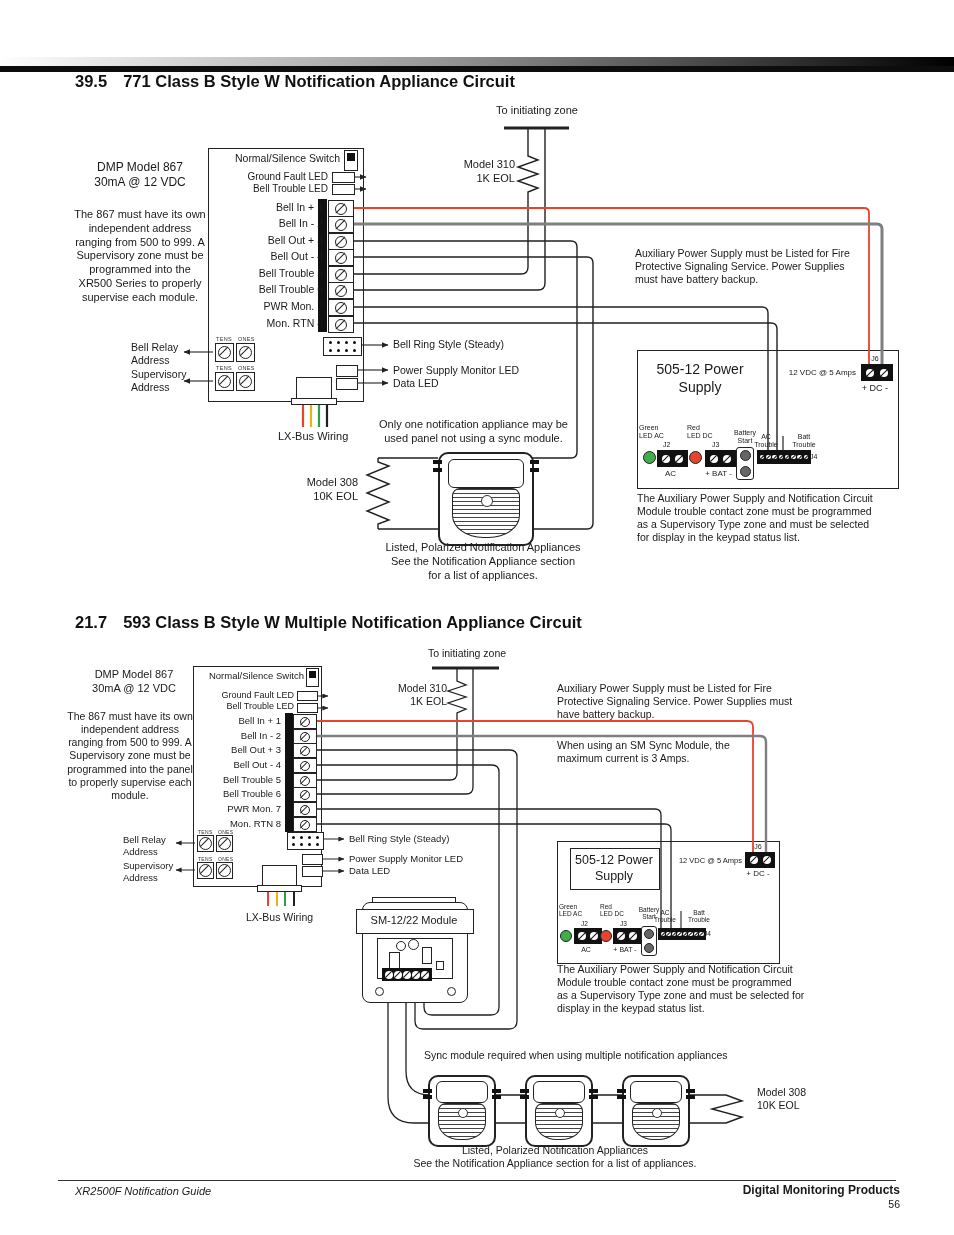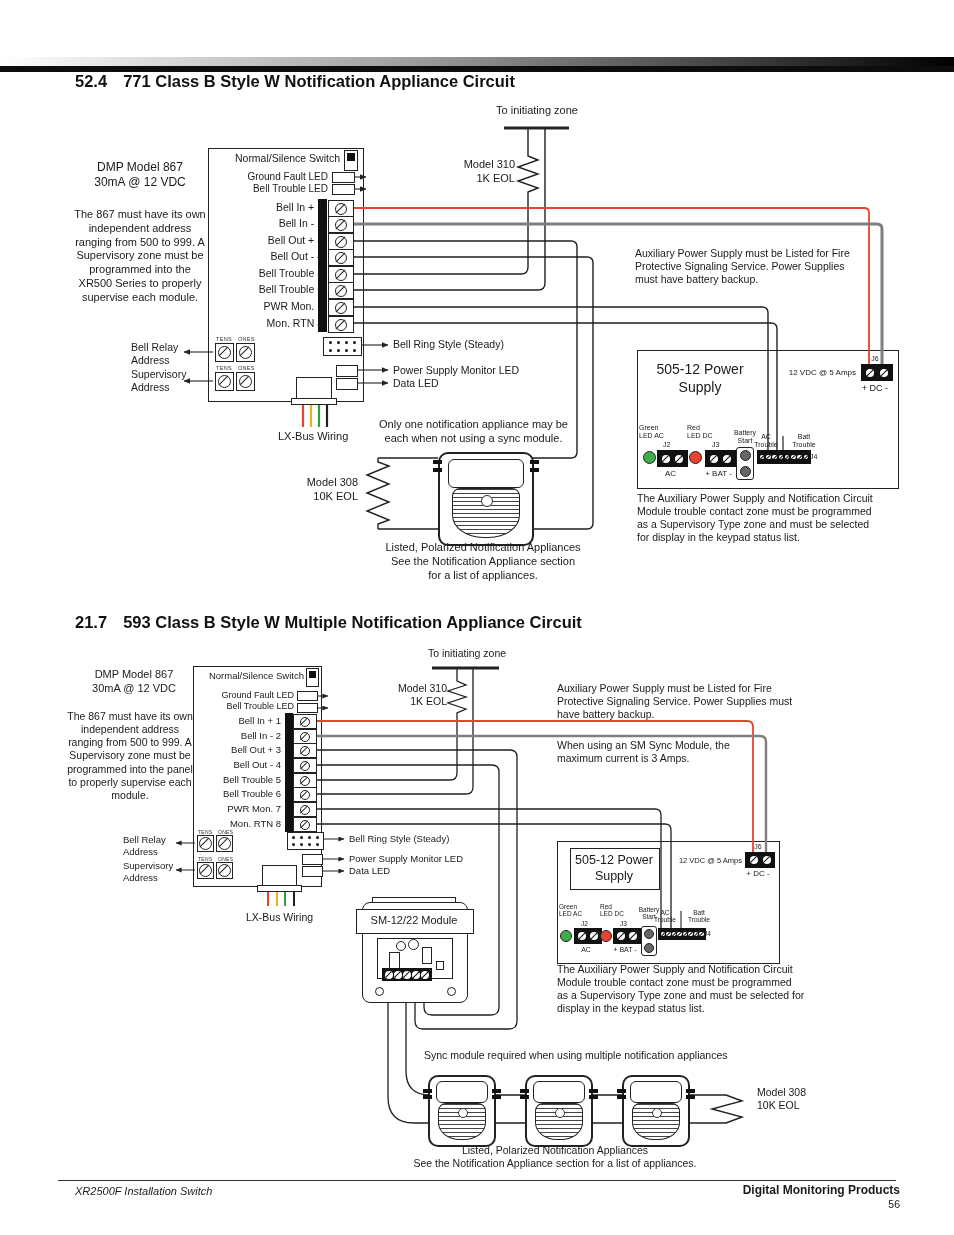--- a/index.html
+++ b/index.html
@@ -77,21 +77,21 @@
 </style>
 </head>
 <body>
 
 <div id="page">
 
   <div class="gradbar"></div>
   <div class="blackbar"></div>
 
   <div class="sec-title" style="top:72px;">
-    <span>52.4</span><span class="gap">771 Class B Style W Notification Appliance Circuit</span>
+    <span>39.5</span><span class="gap">771 Class B Style W Notification Appliance Circuit</span>
   </div>
   <div class="sec-title" style="top:613px;">
     <span>21.7</span><span class="gap">593 Class B Style W Multiple Notification Appliance Circuit</span>
   </div>
 
   <svg class="wires" width="954" height="1235" viewBox="0 0 954 1235">
     <defs>
       <marker id="ar" markerWidth="8" markerHeight="7" refX="5.6" refY="2.5" orient="auto">
         <path d="M0,0 L6,2.5 L0,5 z" fill="#222"></path>
       </marker>
@@ -299,21 +299,21 @@
       <i></i>
       <i></i>
       <i></i>
       <i></i>
       <i></i>
     </div>
   <div class="lbl tiny under" style="left:810px;top:453px;">J4</div>
 
   <div class="lbl" style="left:637px;top:492px;width:246px;font-size:10.5px;">The Auxiliary Power Supply and Notification Circuit Module trouble contact zone must be programmed as a Supervisory Type zone and must be selected for display in the keypad status list.</div>
 
-  <div class="lbl ctr" style="left:366px;top:418px;width:215px;">Only one notification appliance may be each when not using a sync module.</div>
+  <div class="lbl ctr" style="left:366px;top:418px;width:215px;">Only one notification appliance may be used panel not using a sync module.</div>
   <div class="lbl rt" style="left:298px;top:476px;width:60px;">
     <div>Model 308</div>
     <div>10K EOL</div>
   </div>
   <div class="appliance" style="left:438px;top:452px;width:92px;height:90px;">
     <div class="app-strobe"></div>
     <div class="app-grille"></div>
     <div class="app-dot"></div>
     <div class="tick" style="left:-7px;top:7%;"></div>
     <div class="tick" style="left:-7px;top:16%;"></div>
@@ -519,17 +519,17 @@
   <div class="lbl" style="left:757px;top:1086px;width:62px;font-size:10.5px;">
     <div>Model 308</div>
     <div>10K EOL</div>
   </div>
   <div class="lbl ctr" style="left:400px;top:1144px;width:310px;font-size:10.5px;">
     <div>Listed, Polarized Notification Appliances</div>
     <div>See the Notification Appliance section for a list of appliances.</div>
   </div>
 
   <div class="footrule"></div>
-  <div class="foot-left">XR2500F Installation Switch</div>
+  <div class="foot-left">XR2500F Notification Guide</div>
   <div class="foot-right">Digital Monitoring Products</div>
   <div class="foot-page">56</div>
 
 </div>
 
 </body></html>

